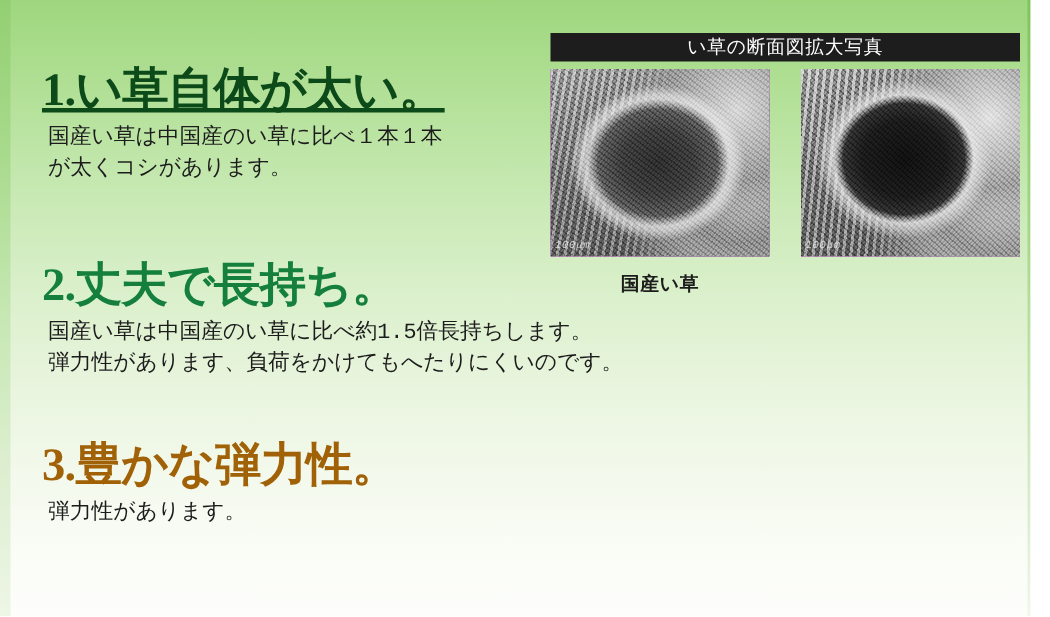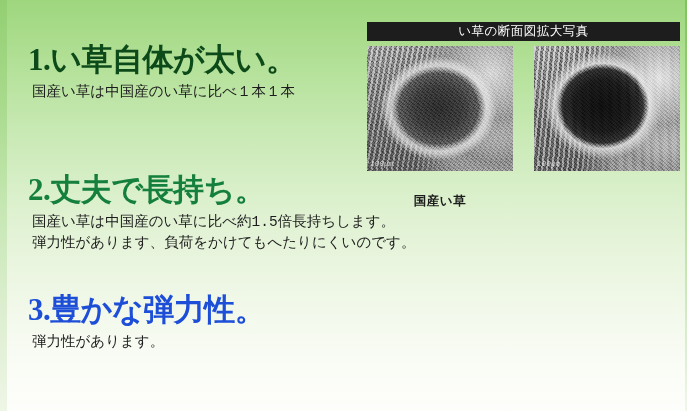--- a/index.html
+++ b/index.html
@@ -92,23 +92,23 @@
 
   .heading {
     margin: 0 0 2px 28px;
     font-size: 31px;
     line-height: 40px;
     font-weight: bold;
     letter-spacing: -0.5px;
     white-space: nowrap;
     font-family: "Liberation Serif", "DejaVu Serif", serif;
   }
-  .heading-1 { color: #0d4a1a; }
+  .heading-1 { color: #0d4a1a; text-decoration: underline; }
   .heading-2 { color: #15803d; }
-  .heading-3 { color: #1d4ed8; }
+  .heading-3 { color: #a16207; }
 
   .body-text {
     margin: 0 0 0 32px;
     font-size: 14.5px;
     line-height: 21px;
     color: #1c1c1c;
     letter-spacing: 0px;
     white-space: nowrap;
     font-family: Liberation Mono, monospace;
   }
@@ -211,21 +211,21 @@
     line-height: 9px;
     color: #f0f0f0;
     font-family: "Liberation Mono", "DejaVu Sans Mono", monospace;
     letter-spacing: 0.5px;
     opacity: 0.75;
     white-space: nowrap;
     overflow: hidden;
   }
 
   .photo-caption {
-    margin-top: 22px;
+    margin-top: 10px;
     text-align: center;
     font-size: 12.5px;
     color: #1c1c1c;
     font-family: "Liberation Sans", "DejaVu Sans", sans-serif;
     font-weight: bold;
     letter-spacing: 0.5px;
   }
 </style>
 </head>
 <body>
@@ -236,20 +236,21 @@
   <div class="edge-left"></div>
   <div class="edge-right-line"></div>
   <div class="edge-right-white"></div>
 
   <div class="text-column">
 
     <div class="section section-1">
       <h2 class="heading heading-1">1.い草自体が太い。</h2>
       <p class="body-text">
         <span class="line">国産い草は中国産のい草に比べ１本１本</span>
+        <span class="line">が太くコシがあります。</span>
       </p>
     </div>
 
     <div class="section section-2">
       <h2 class="heading heading-2">2.丈夫で長持ち。</h2>
       <p class="body-text">
         <span class="line">国産い草は中国産のい草に比べ約1.5倍長持ちします。</span>
         <span class="line">弾力性があります、負荷をかけてもへたりにくいのです。</span>
       </p>
     </div>

